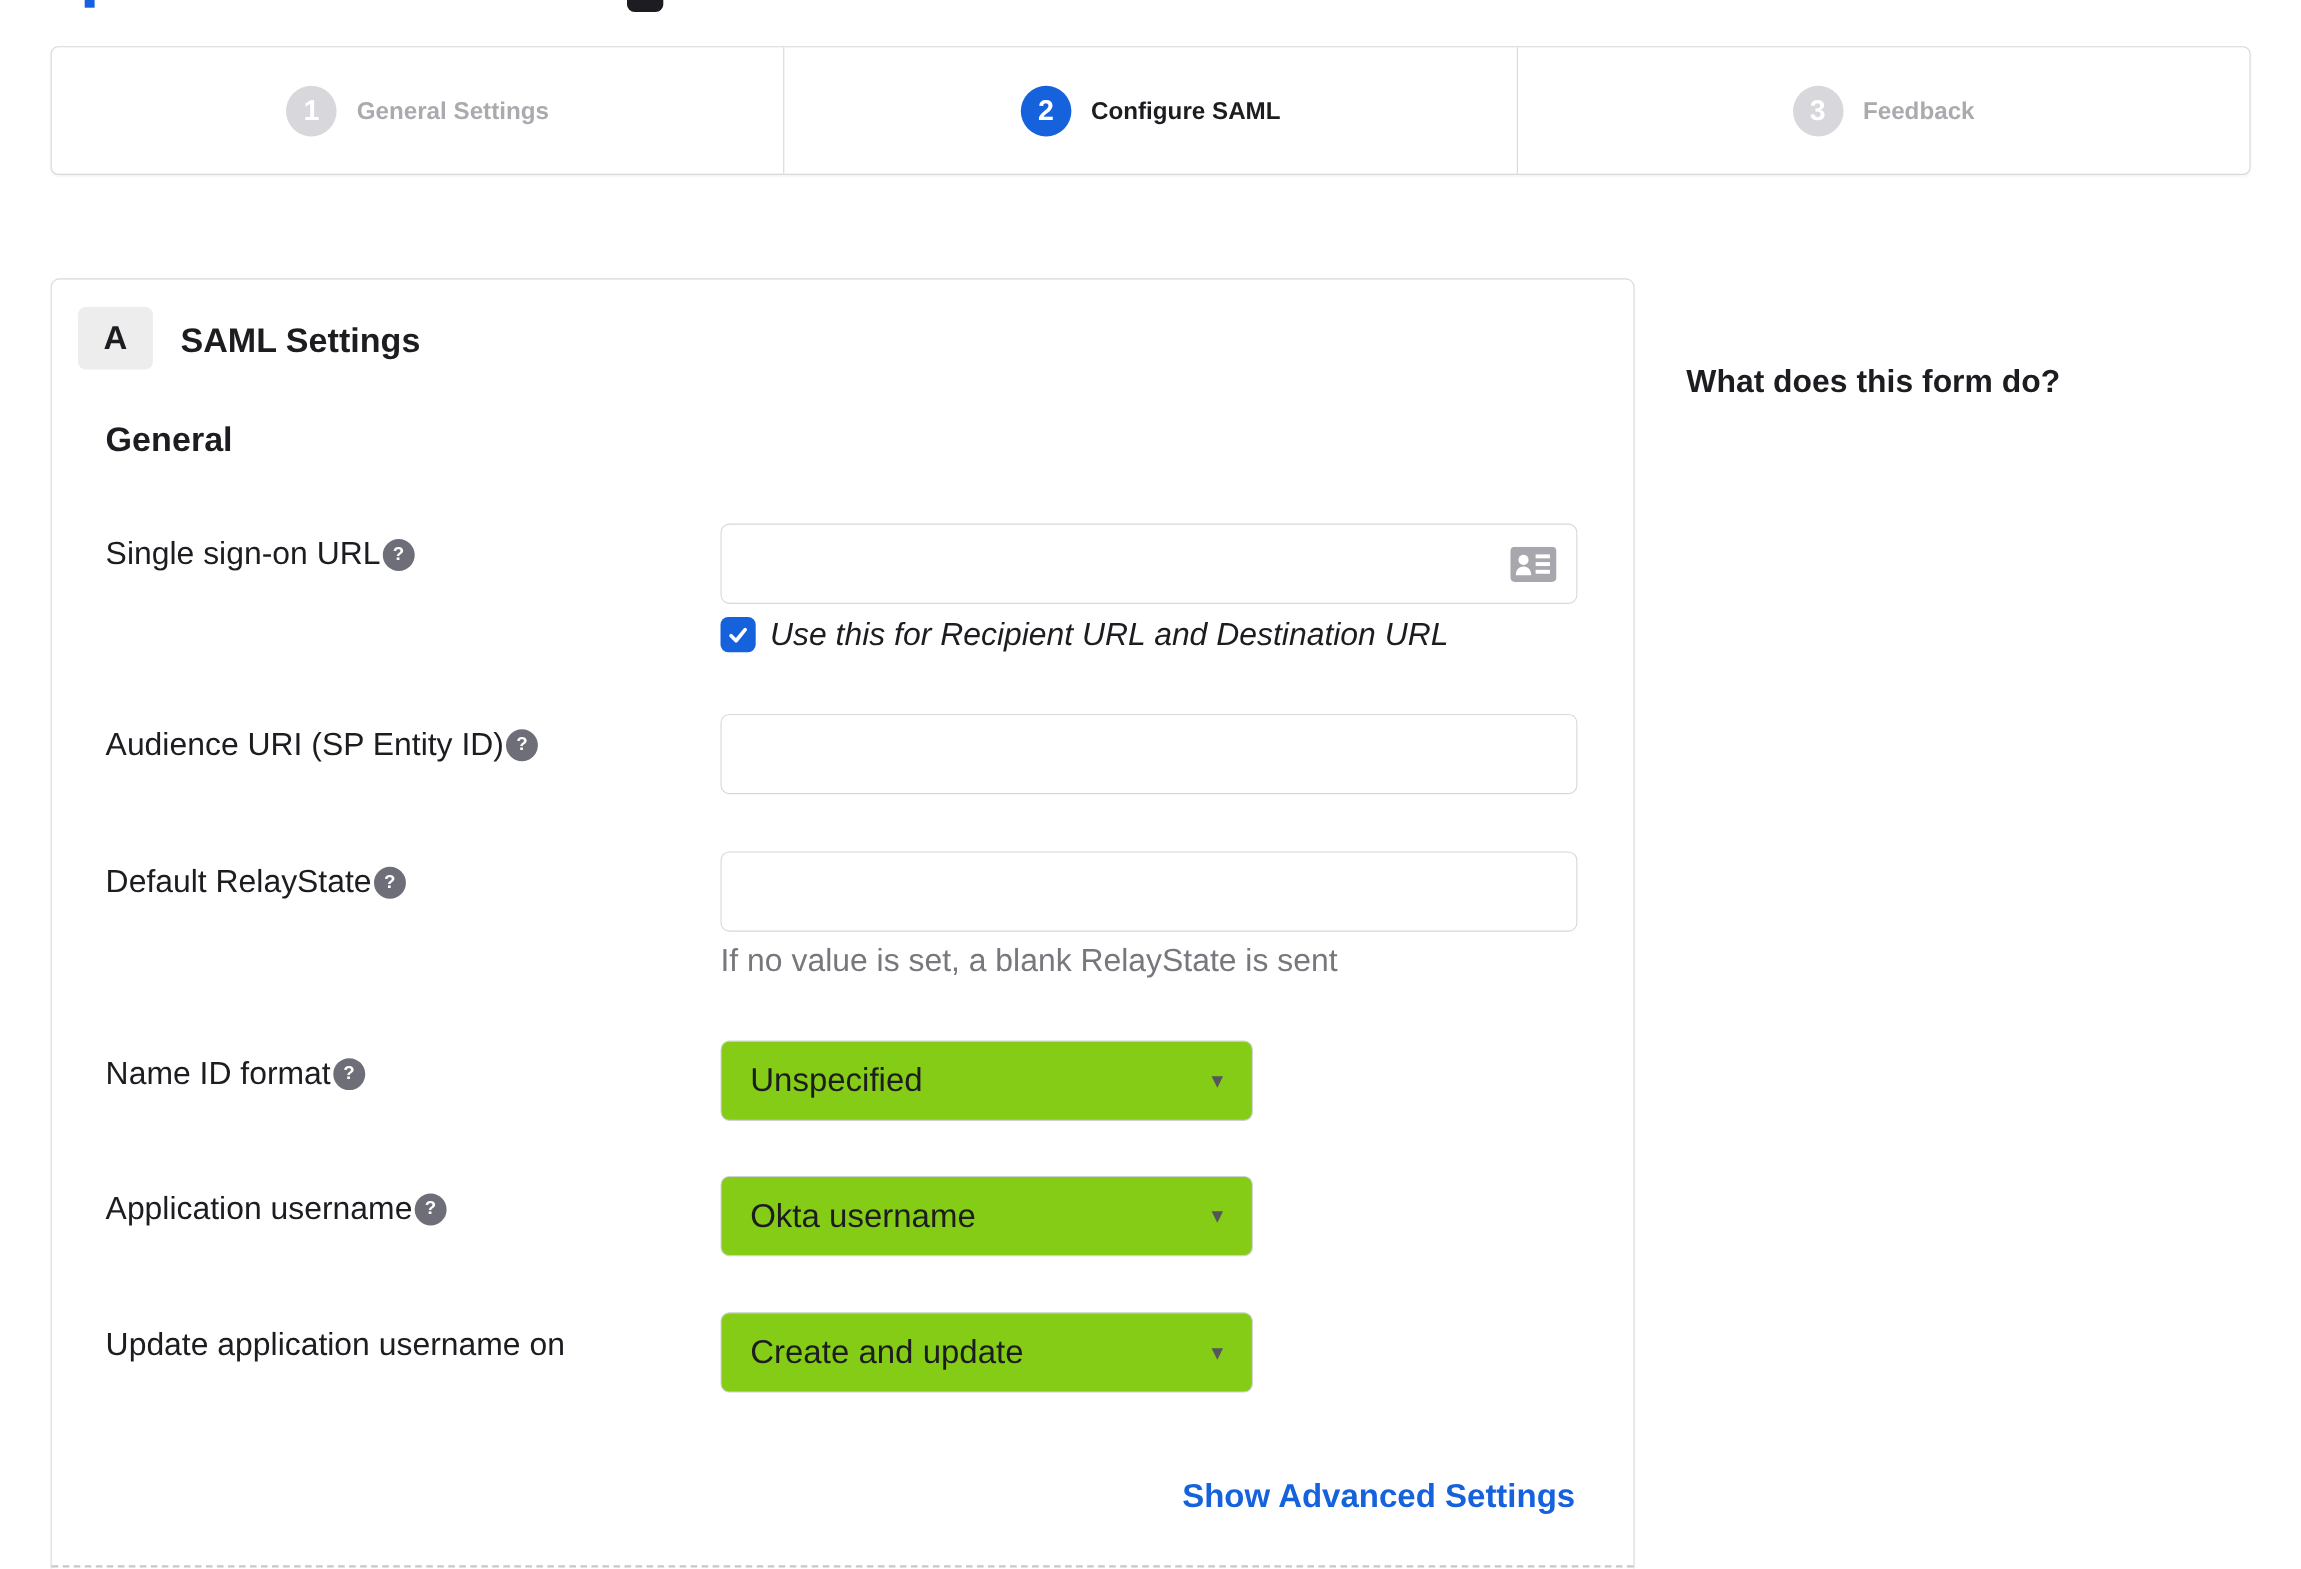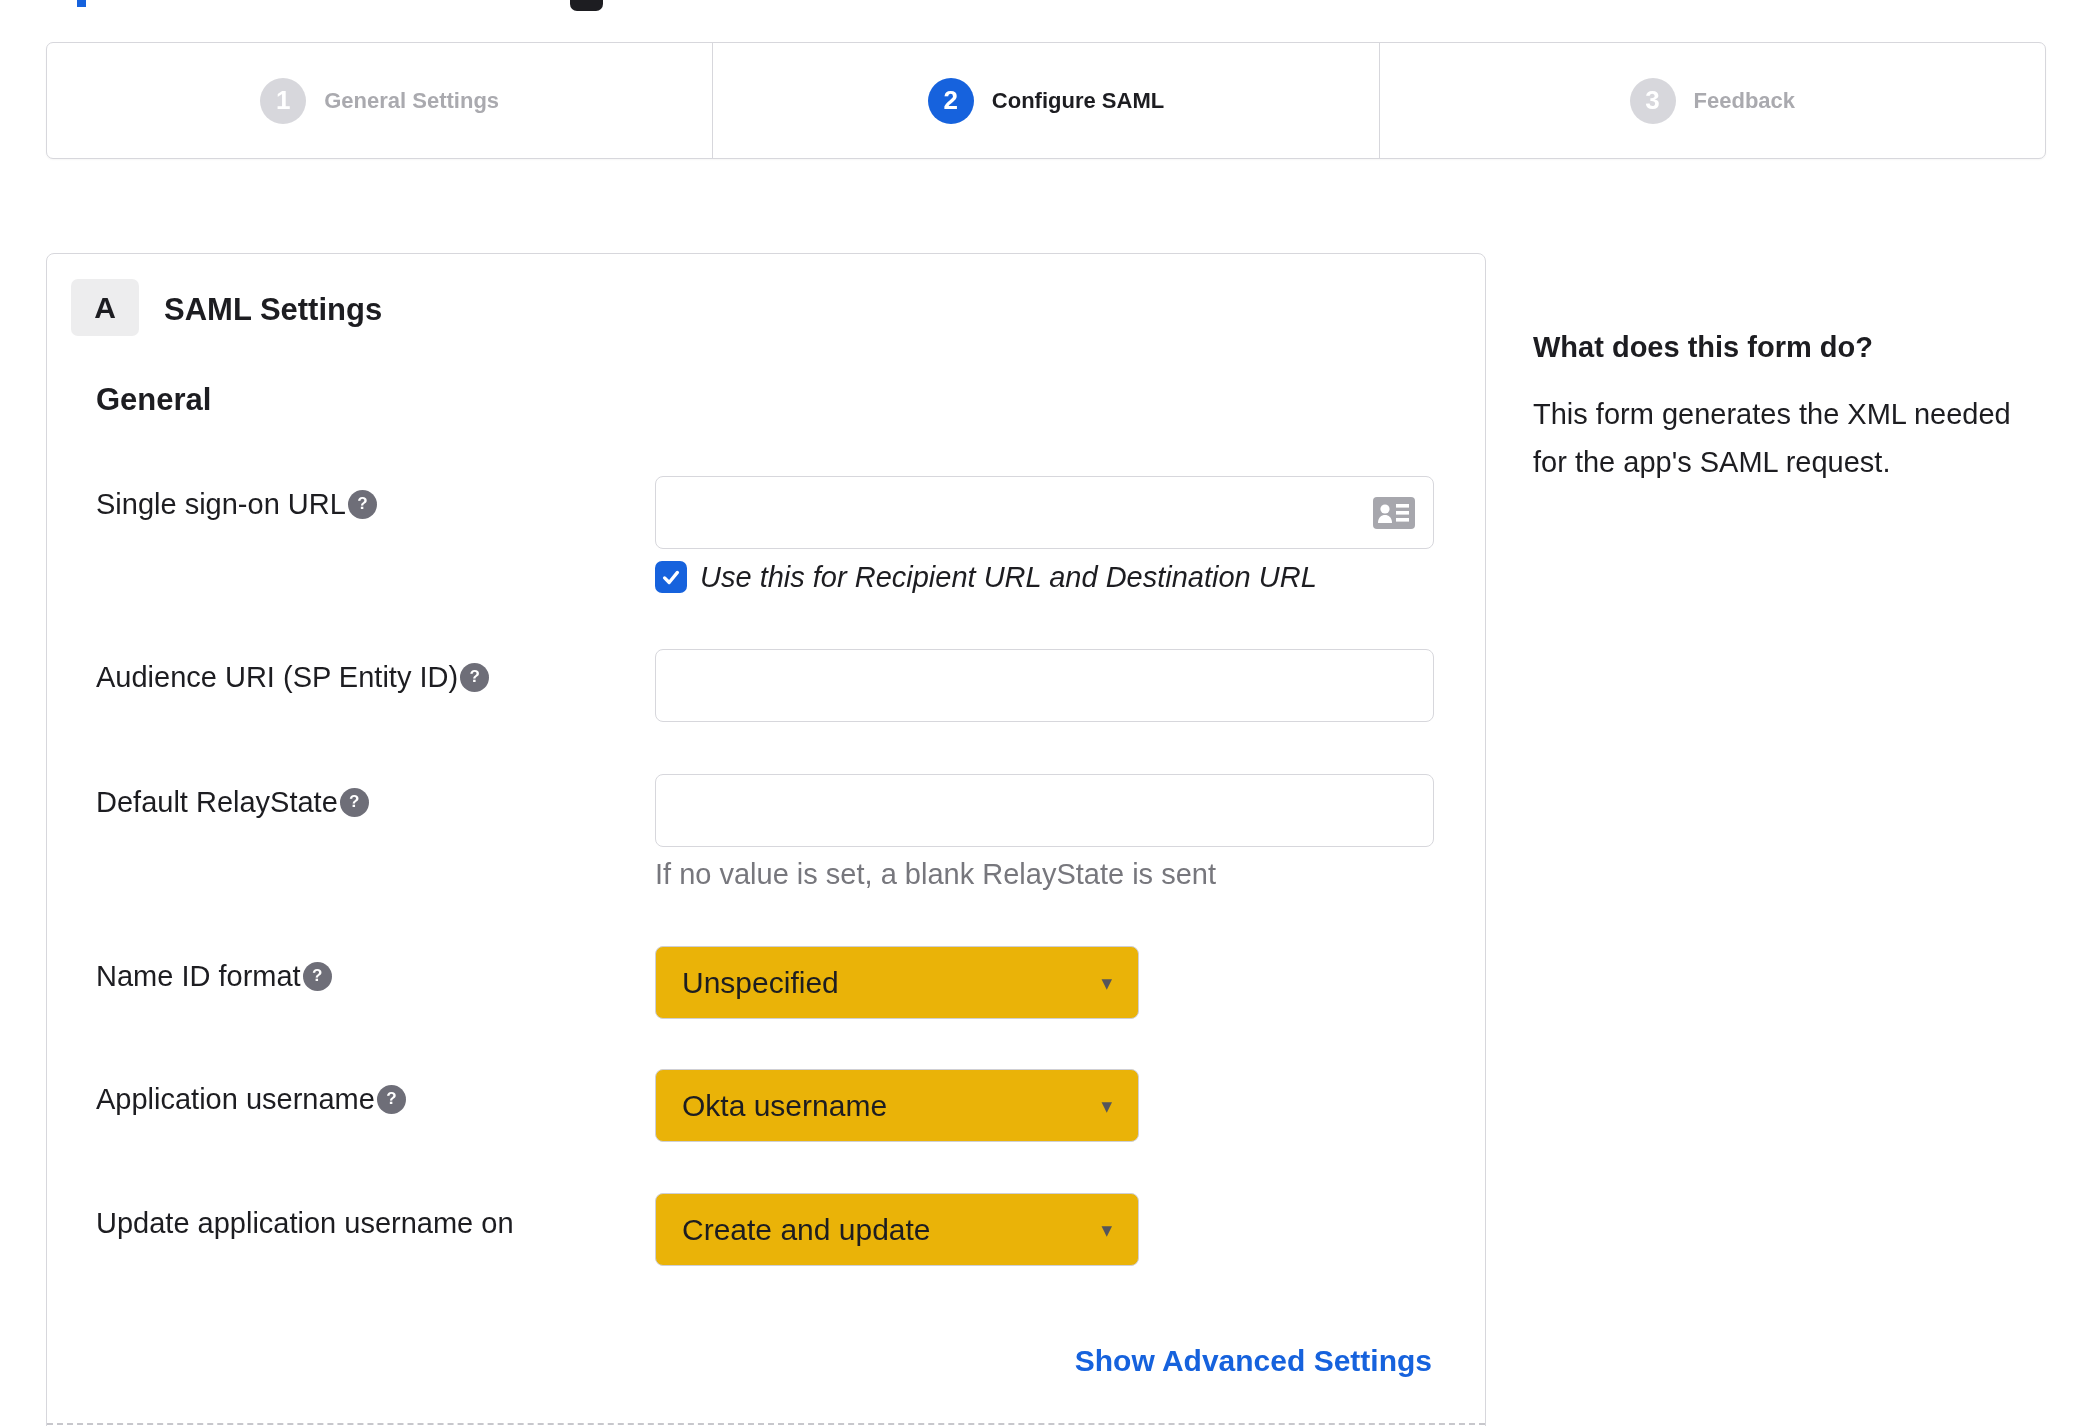--- a/index.html
+++ b/index.html
@@ -81,21 +81,21 @@
     border: 1px solid #d7d7dc; border-radius: 8px; background: #fff;
     font-family: inherit; font-size: 29px; color: #1d1d21;
     padding: 0 70px 0 26px; outline: none;
   }
   .input-icon {
     position: absolute; left: 1326px; width: 42px; height: 32px;
     pointer-events: none;
   }
   .selectbox {
     position: absolute; left: 608px; width: 484px; height: 73px;
-    border: 1px solid #cfcfd4; border-radius: 8px; background: #eab308;
+    border: 1px solid #cfcfd4; border-radius: 8px; background: #84cc16;
     display: flex; align-items: center;
     font-size: 30px; color: #1d1d21;
     padding: 0 26px; cursor: pointer;
   }
   .selectbox .caret {
     margin-left: auto; font-size: 21px; color: #55555b; line-height: 1;
   }
   .checkbox-row {
     position: absolute; left: 608px; top: 307px;
     display: flex; gap: 13px; font-style: italic;
@@ -224,16 +224,15 @@
       <span class="caret">▾</span>
     </div>
 
     <a class="advanced-link">Show Advanced Settings</a>
 
     <div class="panel-dashed"></div>
   </div>
 
   <div class="help-col">
     <h3>What does this form do?</h3>
-    <p>This form generates the XML needed for the app's SAML request.</p>
   </div>
 
 </div>
 
 </body></html>

